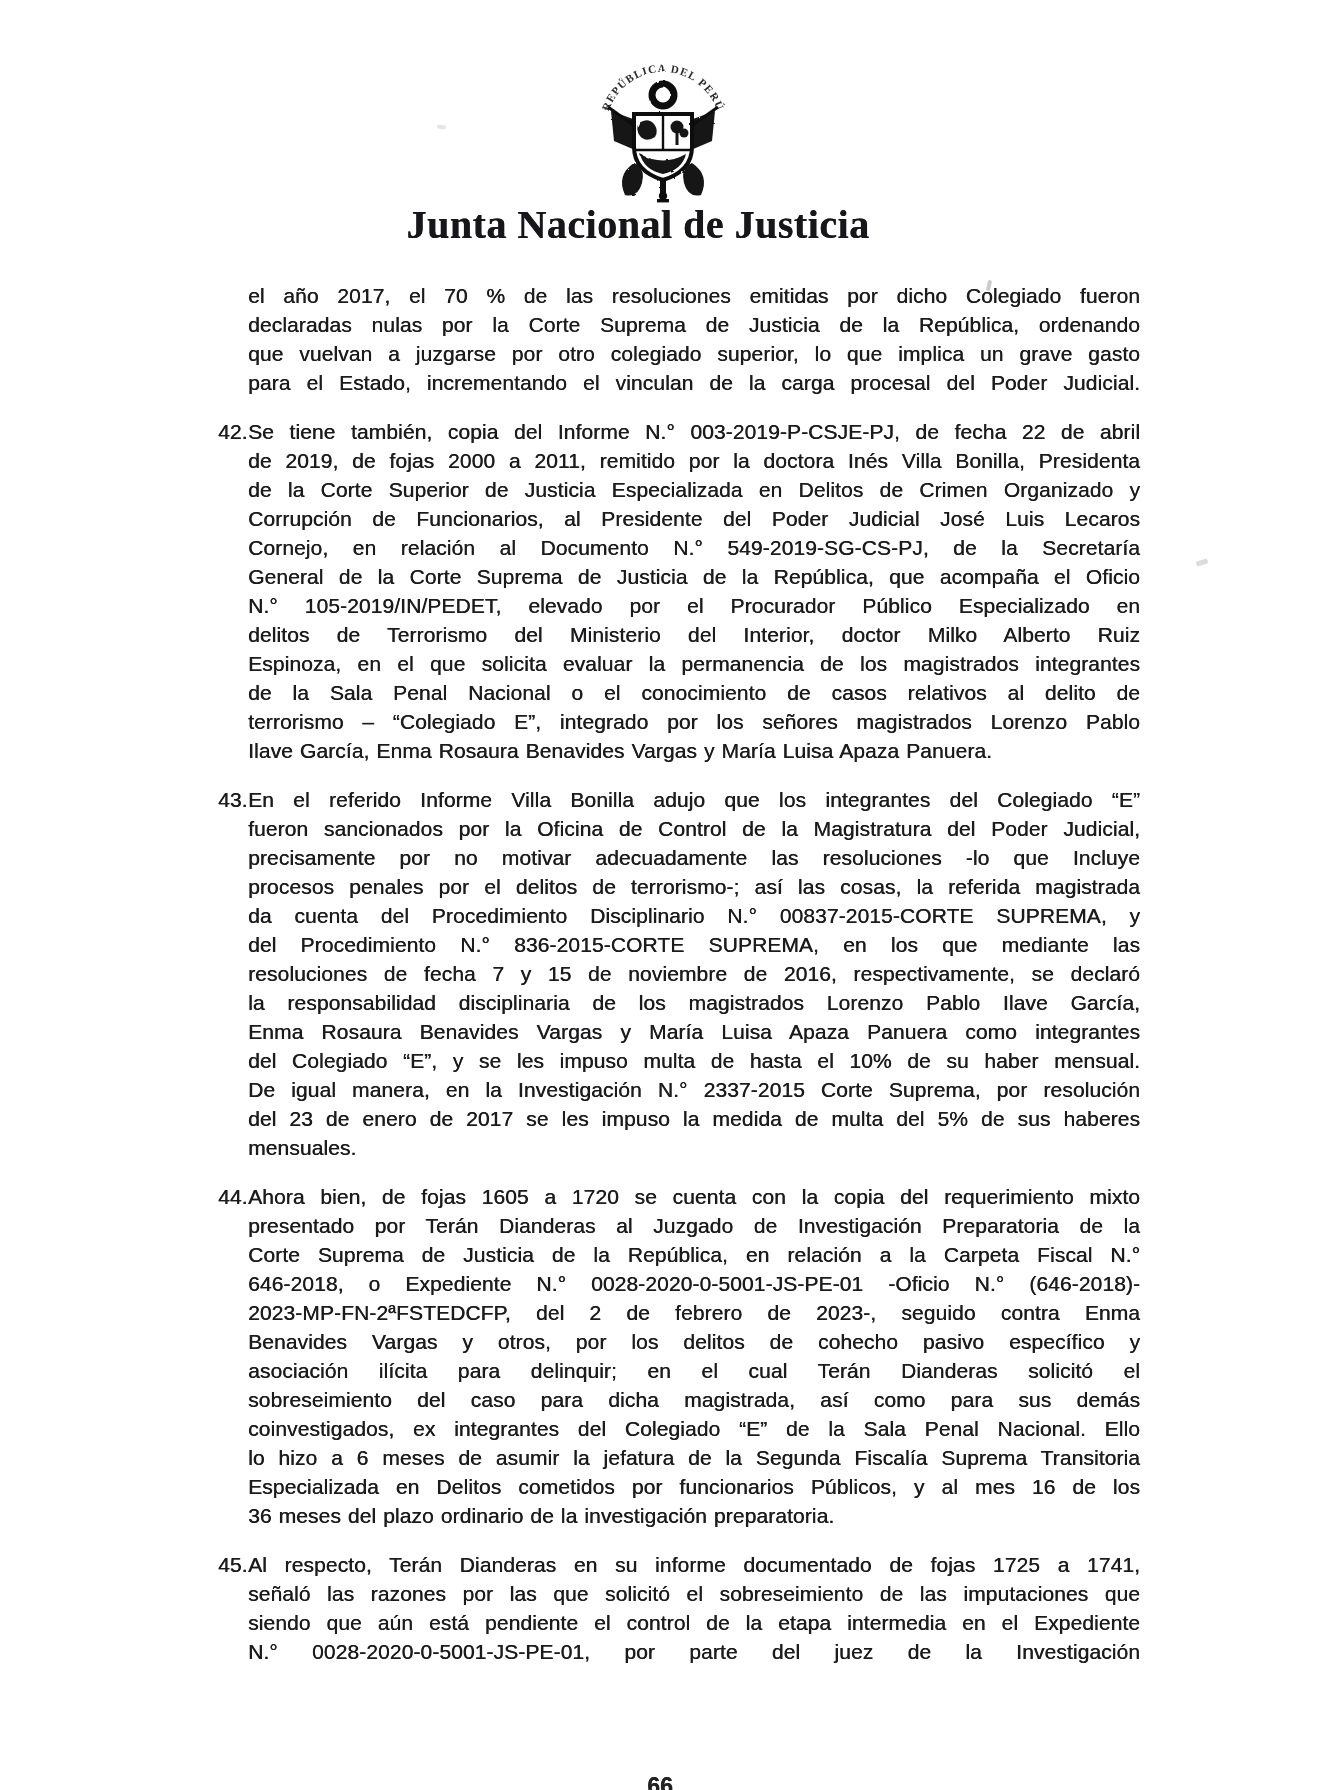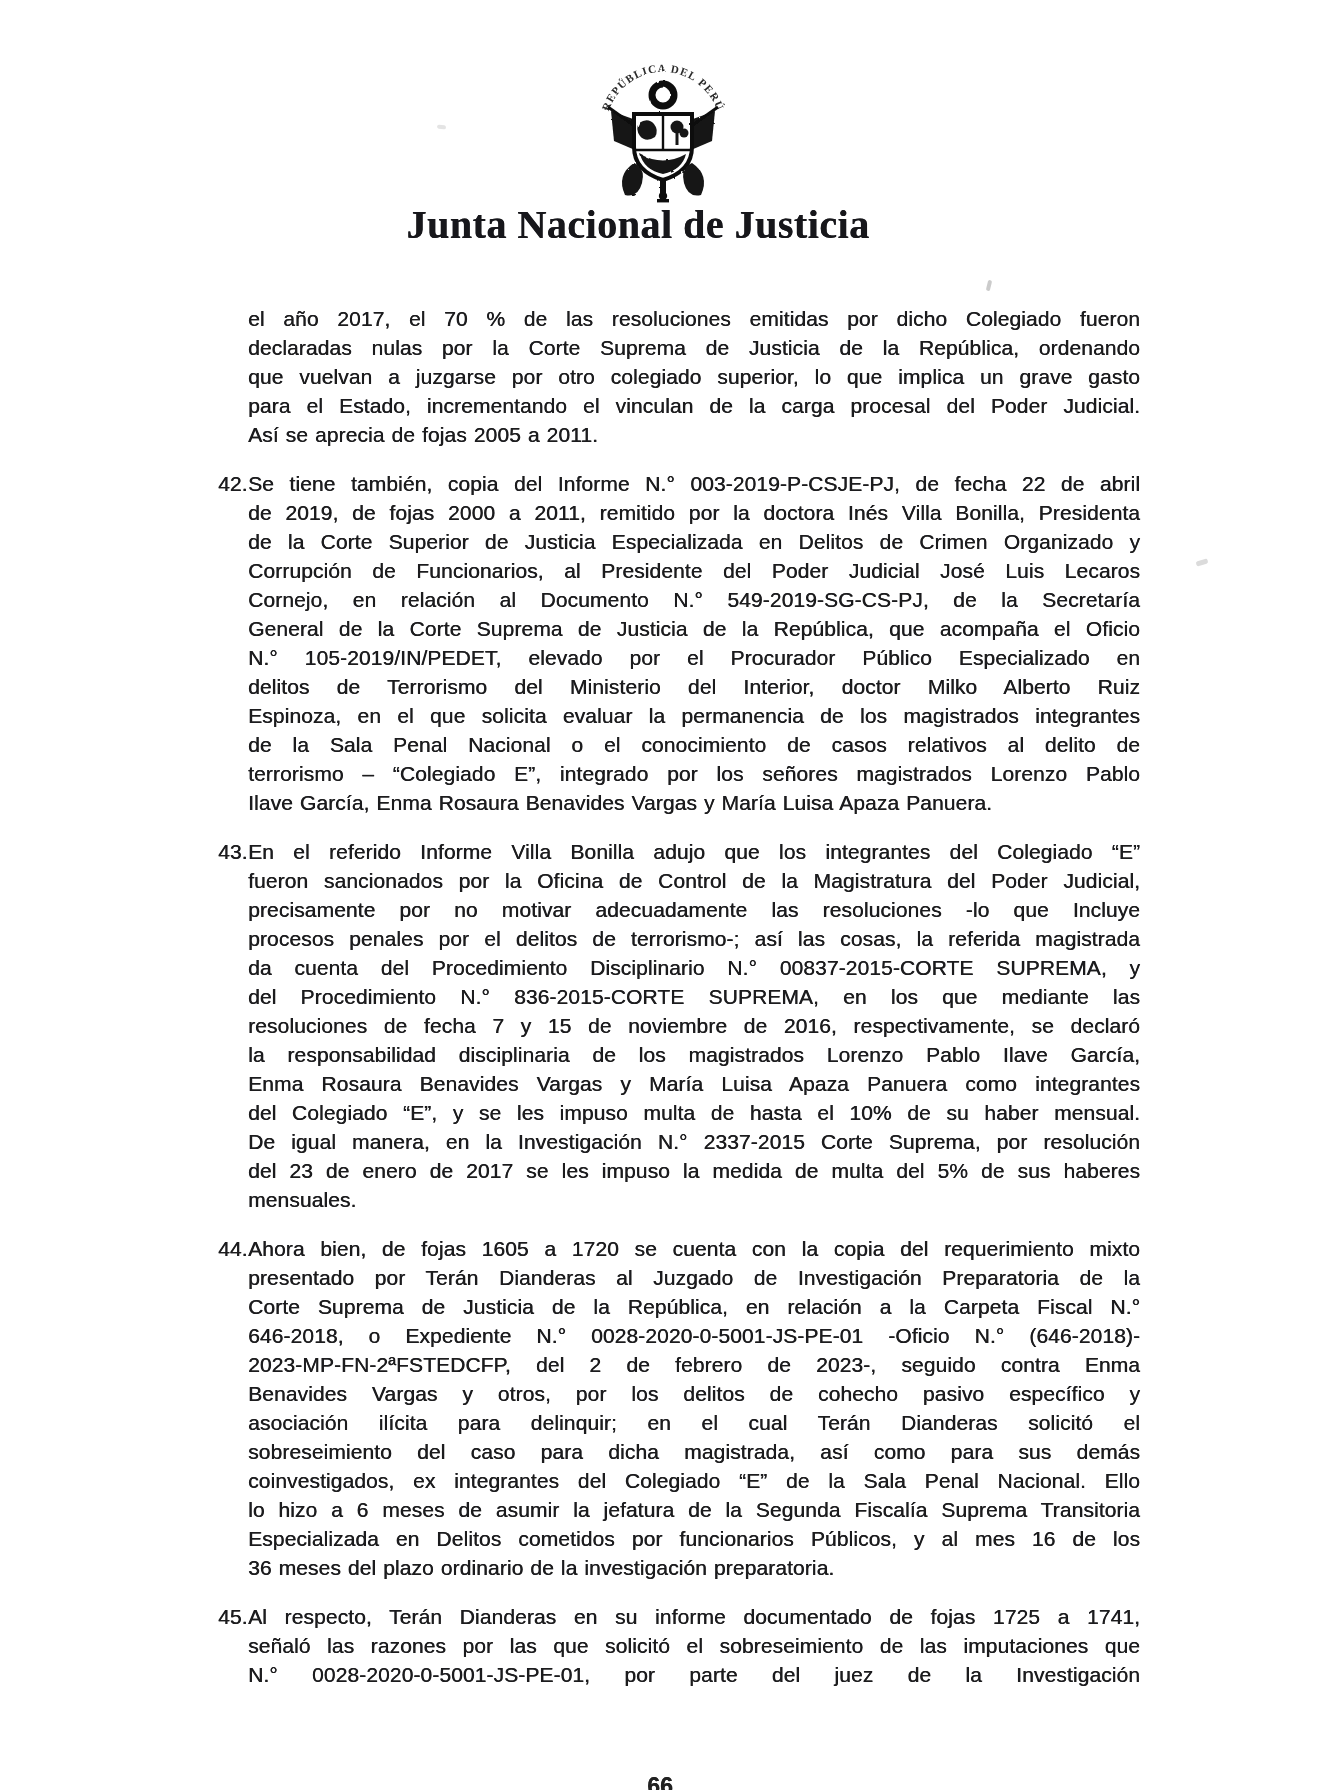--- a/index.html
+++ b/index.html
@@ -21,21 +21,21 @@
     text-align:center;
     font-family:"Liberation Serif","DejaVu Serif",serif;
     font-weight:bold;
     font-size:40px;line-height:46px;
     letter-spacing:0.5px;
     color:#17171b;
     text-shadow:0.4px 0 currentColor;
   }
   
   .body-text{
-    position:absolute;top:304px;left:248px;width:892px;
+    position:absolute;top:281px;left:248px;width:892px;
     font-size:21px;line-height:29px;
     letter-spacing:0.1px;word-spacing:1px;
     text-shadow:0.4px 0 currentColor;
   }
   .para{position:relative;margin:0 0 20px 0;}
   .para:last-child{margin-bottom:1px;}
   .para-num{
     position:absolute;left:-30px;top:0;
     white-space:nowrap;
   }
@@ -108,21 +108,20 @@
   </svg>
 
   <div class="doc-title">Junta Nacional de Justicia</div>
 
   <div class="body-text" id="body-text">
       <div class="para">
         <div class="tline">el año 2017, el 70 % de las resoluciones emitidas por dicho Colegiado fueron</div>
         <div class="tline">declaradas nulas por la Corte Suprema de Justicia de la República, ordenando</div>
         <div class="tline">que vuelvan a juzgarse por otro colegiado superior, lo que implica un grave gasto</div>
         <div class="tline">para el Estado, incrementando el vinculan de la carga procesal del Poder Judicial.</div>
-        <div class="tline endline">Así se aprecia de fojas 2005 a 2011.</div>
       </div>
       <div class="para">
         <span class="para-num">42.</span>
         <div class="tline">Se tiene también, copia del Informe N.° 003-2019-P-CSJE-PJ, de fecha 22 de abril</div>
         <div class="tline">de 2019, de fojas 2000 a 2011, remitido por la doctora Inés Villa Bonilla, Presidenta</div>
         <div class="tline">de la Corte Superior de Justicia Especializada en Delitos de Crimen Organizado y</div>
         <div class="tline">Corrupción de Funcionarios, al Presidente del Poder Judicial José Luis Lecaros</div>
         <div class="tline">Cornejo, en relación al Documento N.° 549-2019-SG-CS-PJ, de la Secretaría</div>
         <div class="tline">General de la Corte Suprema de Justicia de la República, que acompaña el Oficio</div>
         <div class="tline">N.° 105-2019/IN/PEDET, elevado por el Procurador Público Especializado en</div>
@@ -160,20 +159,21 @@
         <div class="tline">sobreseimiento del caso para dicha magistrada, así como para sus demás</div>
         <div class="tline">coinvestigados, ex integrantes del Colegiado “E” de la Sala Penal Nacional. Ello</div>
         <div class="tline">lo hizo a 6 meses de asumir la jefatura de la Segunda Fiscalía Suprema Transitoria</div>
         <div class="tline">Especializada en Delitos cometidos por funcionarios Públicos, y al mes 16 de los</div>
         <div class="tline endline">36 meses del plazo ordinario de la investigación preparatoria.</div>
       </div>
       <div class="para">
         <span class="para-num">45.</span>
         <div class="tline">Al respecto, Terán Dianderas en su informe documentado de fojas 1725 a 1741,</div>
         <div class="tline">señaló las razones por las que solicitó el sobreseimiento de las imputaciones que</div>
+        <div class="tline">siendo que aún está pendiente el control de la etapa intermedia en el Expediente</div>
         <div class="tline">N.° 0028-2020-0-5001-JS-PE-01, por parte del juez de la Investigación</div>
       </div>
     </div>
 
   <div class="page-number">66</div>
 
   <div class="speck s1"></div>
   <div class="speck s2"></div>
   <div class="speck s3"></div>
 </div>

